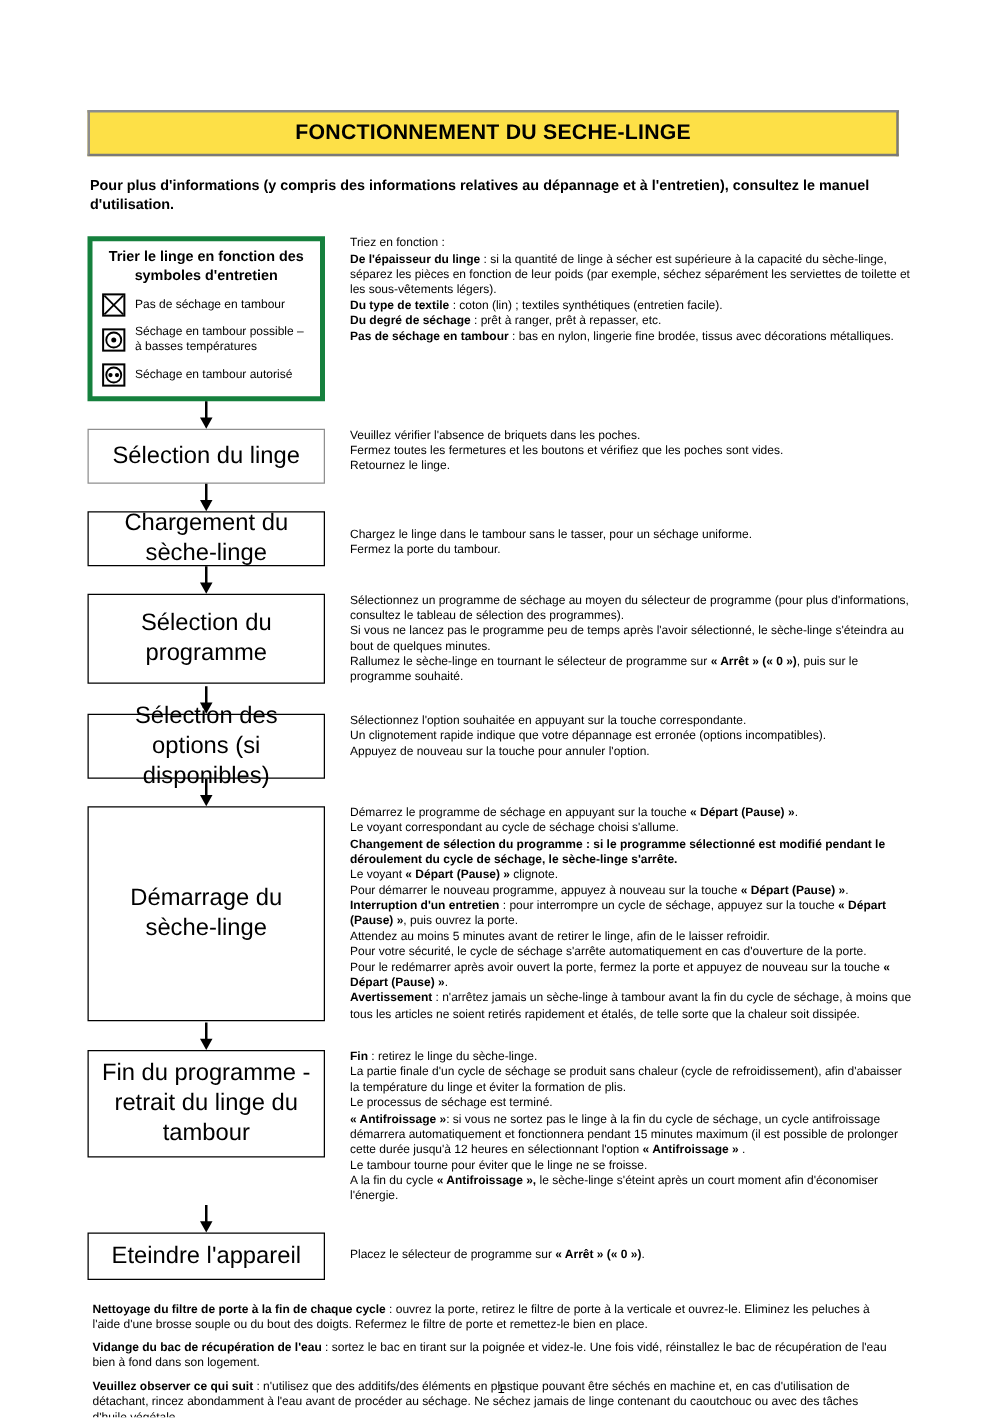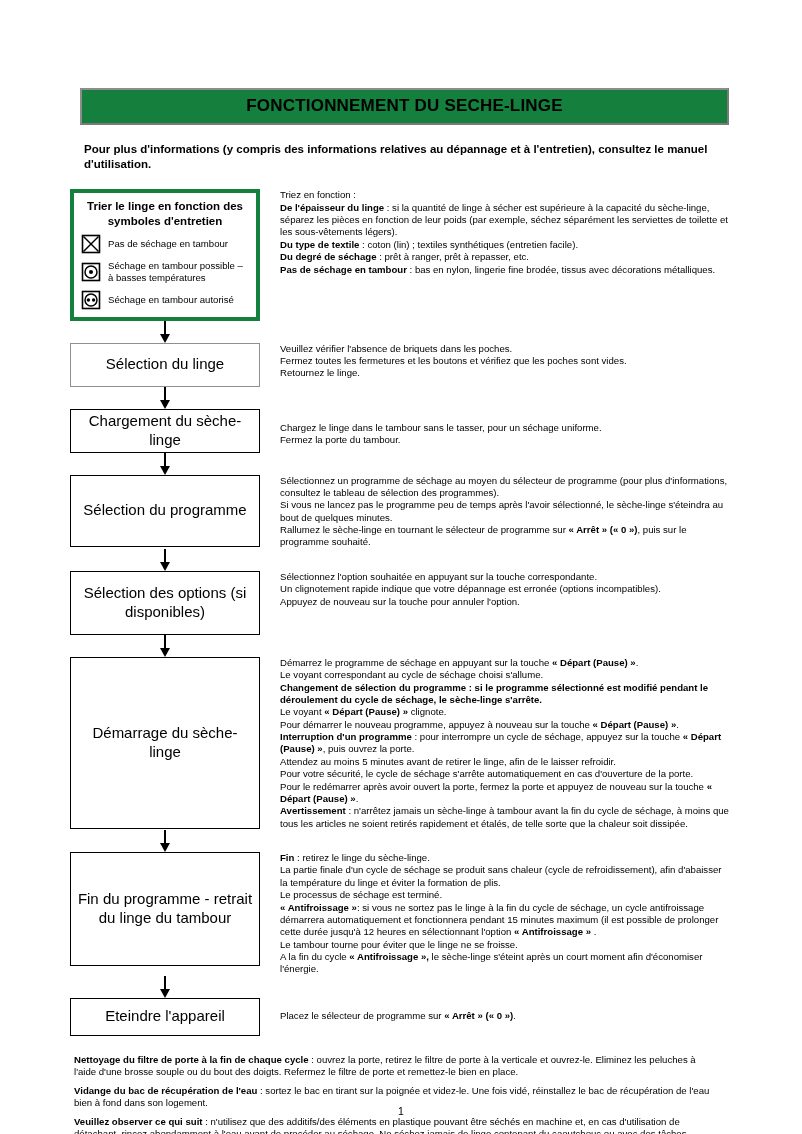--- a/index.html
+++ b/index.html
@@ -20,38 +20,38 @@
   }
   .content {
     position: absolute;
     left: 70px;
     top: 88px;
     width: 660px;
   }
 
   
   .title-bar {
-    background: #15803d;
+    background: #fde047;
     border: 2px solid #7a7a7a;
     border-top-color: #8d8d8d;
     border-left-color: #8d8d8d;
     text-align: center;
     font-size: 17px;
     font-weight: bold;
     letter-spacing: .2px;
     padding: 6px 0 7px 0;
-    margin: 0 0 0 10px;
+    margin: 0 0 0 0;
     width: 645px;
   }
 
   .intro {
     font-size: 11.5px;
     font-weight: bold;
     line-height: 1.32;
-    margin: 17px 0 0 14px;
+    margin: 17px 0 0 2px;
     width: 640px;
   }
 
   
   .flow {
     margin-top: 17px;
     position: relative;
   }
   .row {
     display: flex;
@@ -71,21 +71,21 @@
     margin: 0;
   }
 
   .fbox {
     border: 1px solid #000000;
     box-sizing: border-box;
     display: flex;
     align-items: center;
     justify-content: center;
     text-align: center;
-    font-size: 15px;
+    font-size: 19px;
     line-height: 1.25;
     padding: 4px 6px;
   }
   .fbox.shaded { border-color: #8f8f8f; border-width: 1px; }
 
   
   .arrow {
     width: 190px;
     height: 22px;
     position: relative;
@@ -261,54 +261,54 @@
           <p>Sélectionnez un programme de séchage au moyen du sélecteur de programme (pour plus d'informations, consultez le tableau de sélection des programmes).</p>
           <p>Si vous ne lancez pas le programme peu de temps après l'avoir sélectionné, le sèche-linge s'éteindra au bout de quelques minutes.</p>
           <p><span>Rallumez le sèche-linge en tournant le sélecteur de programme sur </span><b>« Arrêt » (« 0 »)</b><span>, puis sur le programme souhaité.</span></p>
         </div>
       </div>
 
       <div class="arrow"></div>
 
       <div class="row">
         <div class="boxcol">
-          <div class="fbox" style="height:64px">Sélection des options (si disponibles)</div>
+          <div class="fbox" style="height:52px">Sélection des options (si disponibles)</div>
         </div>
         <div class="textcol">
           <p>Sélectionnez l'option souhaitée en appuyant sur la touche correspondante.</p>
           <p>Un clignotement rapide indique que votre dépannage est erronée (options incompatibles).</p>
           <p>Appuyez de nouveau sur la touche pour annuler l'option.</p>
         </div>
       </div>
 
       <div class="arrow"></div>
 
       <div class="row">
         <div class="boxcol">
           <div class="fbox" style="height:172px">Démarrage du sèche-linge</div>
         </div>
         <div class="textcol">
           <p><span>Démarrez le programme de séchage en appuyant sur la touche </span><b>« Départ (Pause) »</b><span>.</span></p>
           <p>Le voyant correspondant au cycle de séchage choisi s'allume.</p>
           <p><b>Changement de sélection du programme : si le programme sélectionné est modifié pendant le déroulement du cycle de séchage, le sèche-linge s'arrête.</b></p>
           <p><span>Le voyant </span><b>« Départ (Pause) »</b><span> clignote.</span></p>
           <p><span>Pour démarrer le nouveau programme, appuyez à nouveau sur la touche </span><b>« Départ (Pause) »</b><span>.</span></p>
-          <p><b>Interruption d'un programme</b><span> : pour interrompre un cycle de séchage, appuyez sur la touche </span><b>« Départ (Pause) »</b><span>, puis ouvrez la porte.</span></p>
+          <p><b>Interruption d'un entretien</b><span> : pour interrompre un cycle de séchage, appuyez sur la touche </span><b>« Départ (Pause) »</b><span>, puis ouvrez la porte.</span></p>
           <p>Attendez au moins 5 minutes avant de retirer le linge, afin de le laisser refroidir.</p>
           <p>Pour votre sécurité, le cycle de séchage s'arrête automatiquement en cas d'ouverture de la porte.</p>
           <p><span>Pour le redémarrer après avoir ouvert la porte, fermez la porte et appuyez de nouveau sur la touche </span><b>« Départ (Pause) »</b><span>.</span></p>
           <p><b>Avertissement</b><span> : n'arrêtez jamais un sèche-linge à tambour avant la fin du cycle de séchage, à moins que tous les articles ne soient retirés rapidement et étalés, de telle sorte que la chaleur soit dissipée.</span></p>
         </div>
       </div>
 
       <div class="arrow"></div>
 
       <div class="row">
         <div class="boxcol">
-          <div class="fbox" style="height:114px">Fin du programme - retrait du linge du tambour</div>
+          <div class="fbox" style="height:86px">Fin du programme - retrait du linge du tambour</div>
         </div>
         <div class="textcol">
           <p><b>Fin</b><span> : retirez le linge du sèche-linge.</span></p>
           <p>La partie finale d'un cycle de séchage se produit sans chaleur (cycle de refroidissement), afin d'abaisser la température du linge et éviter la formation de plis.</p>
           <p>Le processus de séchage est terminé.</p>
           <p><b>« Antifroissage »</b><span>: si vous ne sortez pas le linge à la fin du cycle de séchage, un cycle antifroissage démarrera automatiquement et fonctionnera pendant 15 minutes maximum (il est possible de prolonger cette durée jusqu'à 12 heures en sélectionnant l'option </span><b>« Antifroissage »</b><span> .</span></p>
           <p>Le tambour tourne pour éviter que le linge ne se froisse.</p>
           <p><span>A la fin du cycle </span><b>« Antifroissage »,</b><span> le sèche-linge s'éteint après un court moment afin d'économiser l'énergie.</span></p>
         </div>
       </div>

